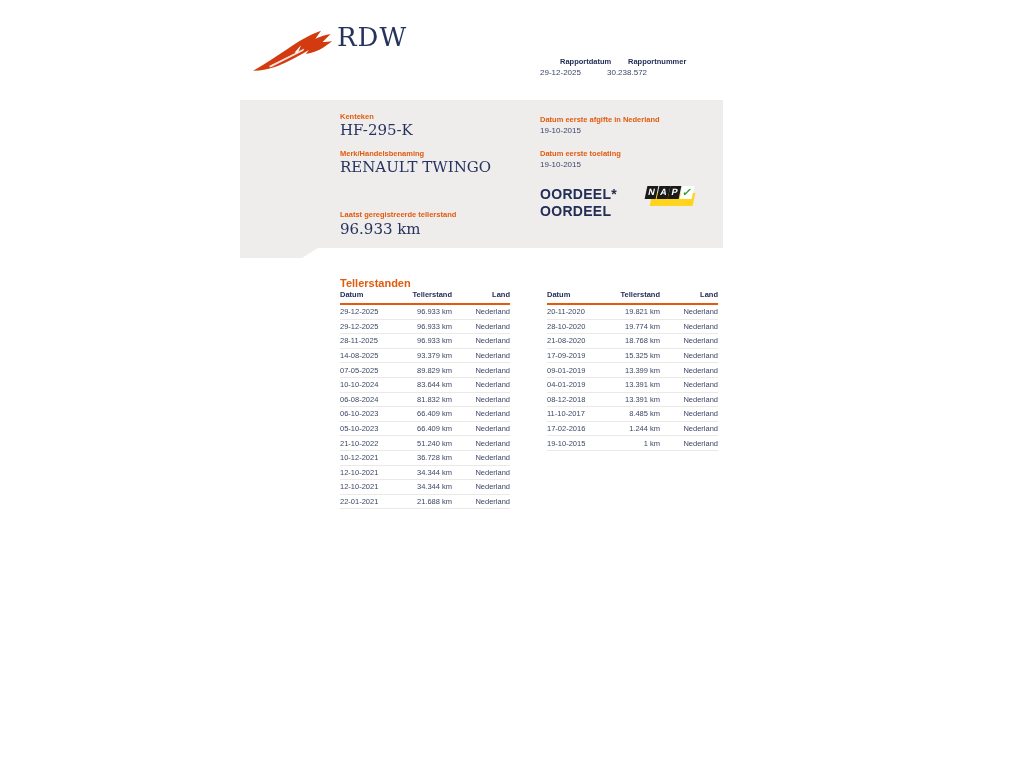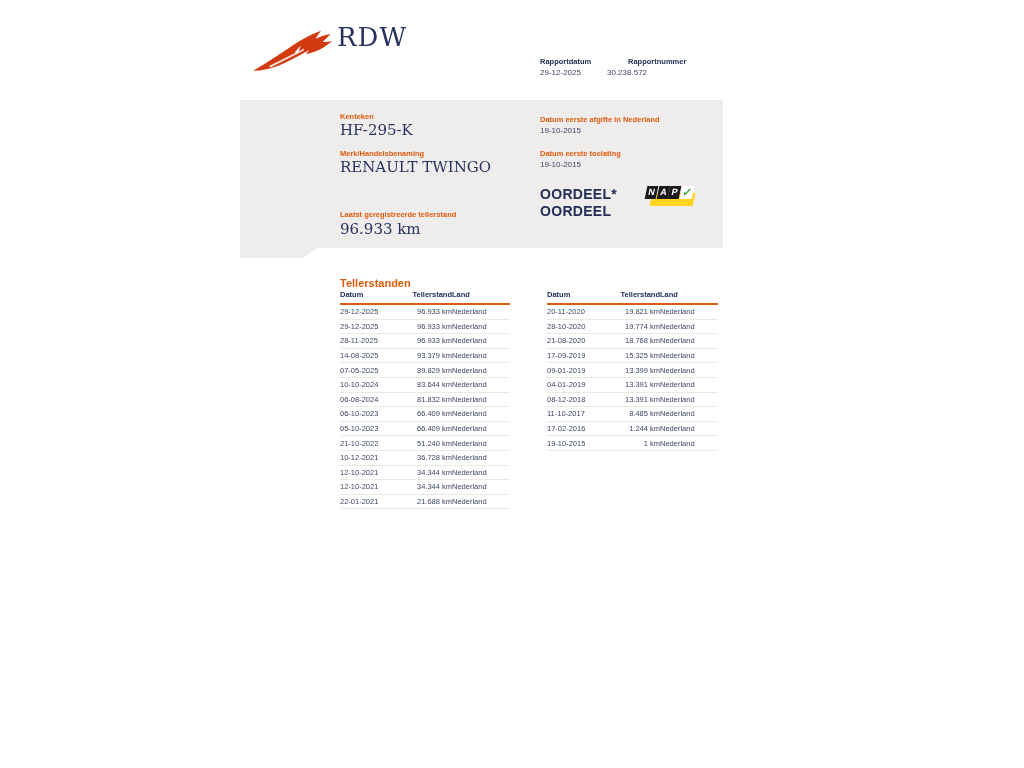--- a/index.html
+++ b/index.html
@@ -29,42 +29,42 @@
     font-size:9px;font-weight:bold;text-align:center;line-height:13px;transform:skewX(-12deg);}
   .nap-check{position:absolute;left:35px;top:2px;width:12px;height:13px;background:#ffffff;
     color:#2EA12F;font-size:11px;font-weight:bold;text-align:center;line-height:13px;transform:skewX(-12deg);}
   
   .tables-title{font-size:11px;font-weight:bold;color:#E15B0E;}
   table.odo{position:absolute;border-collapse:collapse;table-layout:fixed;font-size:7.5px;color:#3C4766;}
   table.odo th{font-size:7.5px;font-weight:bold;color:#232E56;text-align:left;
     border-bottom:2px solid #E15B0E;padding:0 0 4px 0;height:10px;margin-top:10px;}
   table.odo td{border-bottom:1px solid #EBE8E8;height:13.6px;padding:0;white-space:nowrap;}
   table.odo th:nth-child(2),table.odo td:nth-child(2){text-align:right;}
-  table.odo th:nth-child(3),table.odo td:nth-child(3){text-align:left;}
+  table.odo th:nth-child(3),table.odo td:nth-child(3){text-align:right;}
   
   .verdict-star{font-size:10px;font-weight:bold;color:#E15B0E;vertical-align:2px;}
   .verdict-heading{font-size:10.5px;font-weight:bold;color:#232E56;letter-spacing:.3px;}
   .verdict-body{font-size:8px;line-height:19px;color:#E2703F;width:392px;margin:0;}
   
   .foot{font-size:6.5px;color:#3C4766;line-height:14px;}
   .foot-right{text-align:right;}
 </style>
 </head>
 <body>
 
 <div class="page">
 
   <svg class="abs" style="left:253px;top:26px;" width="80" height="48" viewBox="0 0 100 60">
     <path fill="#D23B10" d="M0 56 C14 48 30 37 44 28 C56 20 70 11 85 6 L78 16 C84 13 91 11 97 10 L87 20 C91 20 95 19 99 19 L88 27 C82 31 74 34 66 35 L70 30 C58 37 44 45 31 50 C20 54 9 56 0 56 Z"></path>
     <path fill="#ffffff" d="M52 33 L60 24 L56 34 Z"></path>
     <path fill="#ffffff" d="M20 50 L64 28 L63 31 L22 52 Z" opacity="0.85"></path>
   </svg>
   <div class="abs wordmark" style="left:337px;top:22px;">RDW</div>
 
-  <div class="abs meta-label" style="left:540px;top:57px;">Rapportdatum</div>
+  <div class="abs meta-label" style="left:560px;top:57px;">Rapportdatum</div>
   <div class="abs meta-label" style="left:628px;top:57px;">Rapportnummer</div>
   <div class="abs meta-value" style="left:540px;top:68px;">29-12-2025</div>
   <div class="abs meta-value" style="left:607px;top:68px;">30.238.572</div>
 
   <div class="abs info-box">
     <div class="abs field-label" style="left:100px;top:12px;">Kenteken</div>
     <div class="abs field-value-lg" style="left:100px;top:21px;">HF-295-K</div>
     <div class="abs field-label" style="left:100px;top:49px;">Merk/Handelsbenaming</div>
     <div class="abs field-value-lg" style="left:100px;top:58px;">RENAULT TWINGO</div>
     <div class="abs field-label" style="left:100px;top:110px;">Laatst geregistreerde tellerstand</div>

